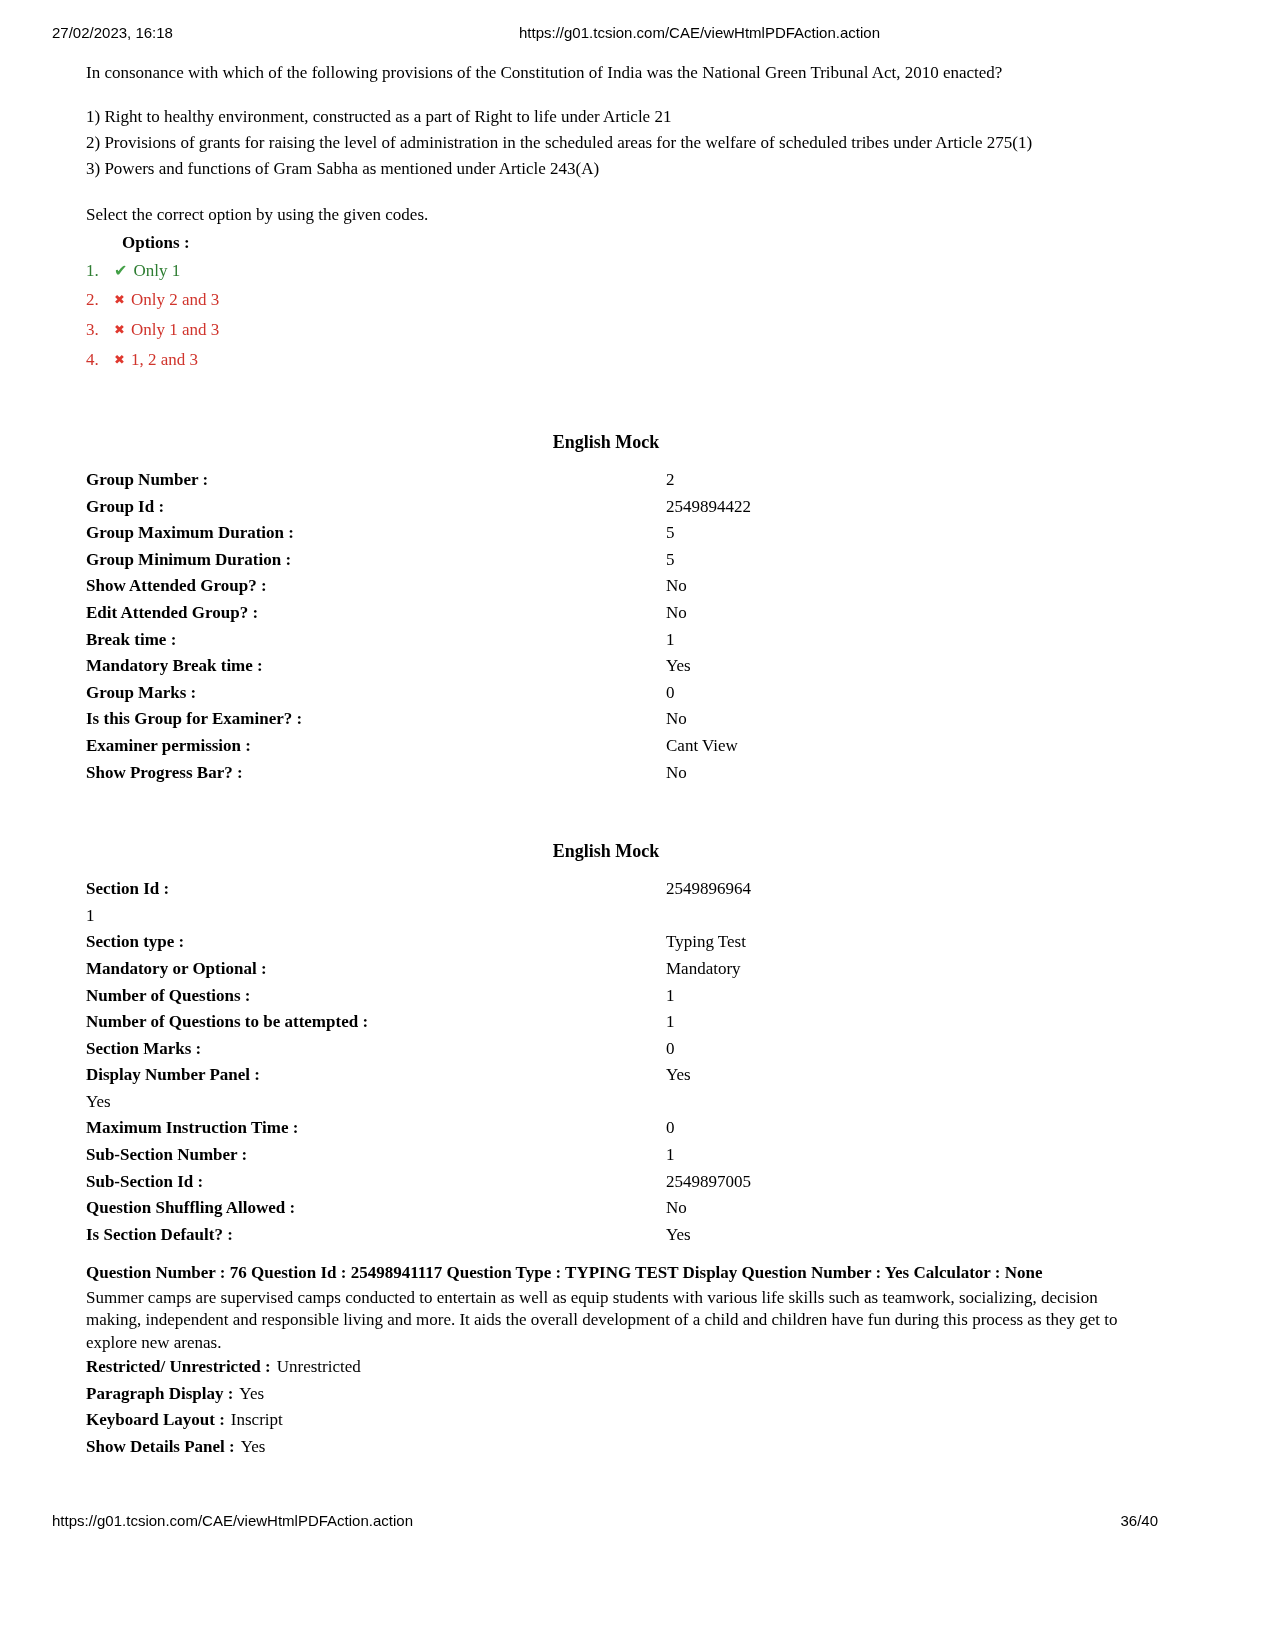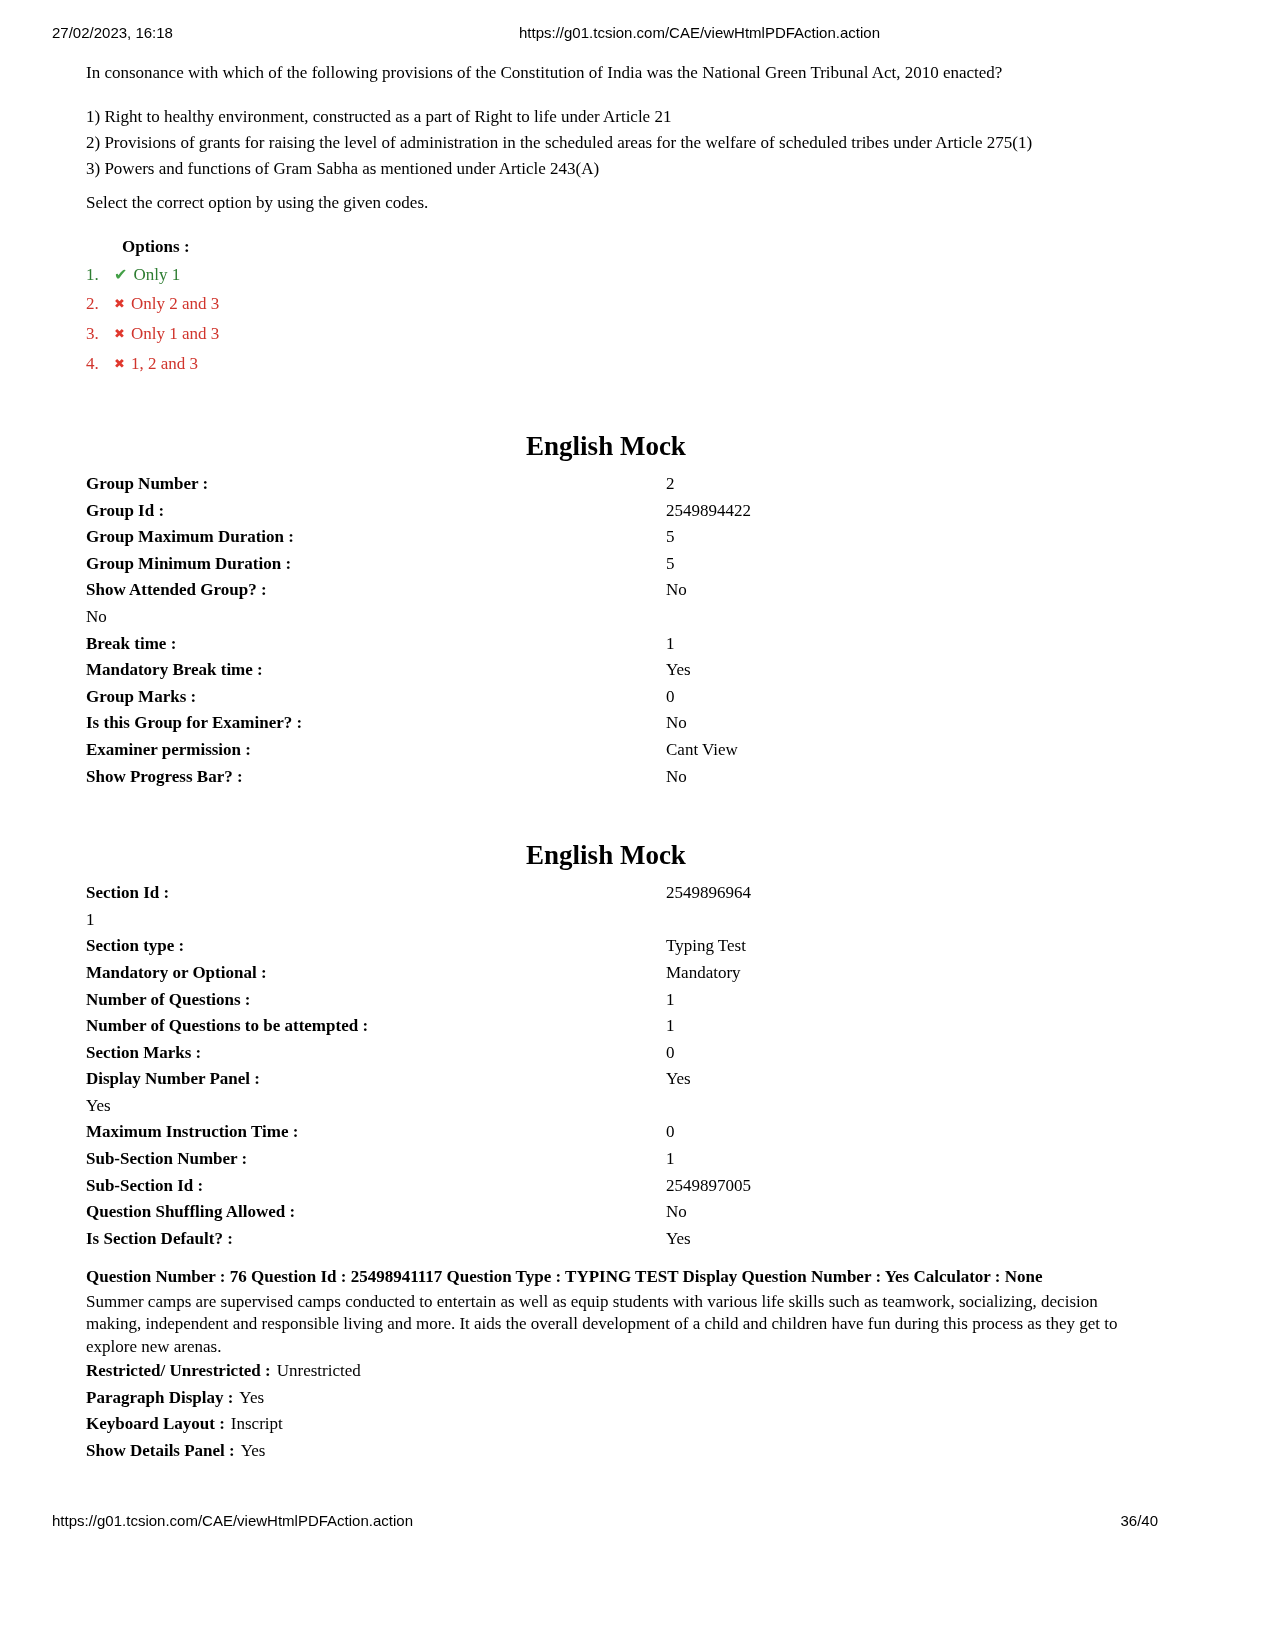--- a/index.html
+++ b/index.html
@@ -40,39 +40,39 @@
 
   
   .content {
     position: absolute;
     top: 60px; left: 86px;
     width: 1040px;
     font-size: 17px;
     line-height: 26px;
   }
   .q-text { margin-bottom: 18px; }
-  .statements { margin-bottom: 8px; }
-  .instruction { margin-bottom: 18px; }
+  .statements { margin-bottom: 20px; }
+  .instruction { margin-bottom: 2px; }
   .options-heading { font-weight: bold; margin-left: 36px; }
   .option {
     display: flex;
     align-items: baseline;
     line-height: 29px;
   }
   .option .opt-num { width: 24px; }
   .option .opt-icon { margin: 0 6px 0 4px; font-family: "DejaVu Sans", sans-serif; }
   .option.correct .opt-num,
   .option.correct .opt-label { color: #2e7d32; }
   .option.correct .opt-icon { color: #43a047; font-size: 16px; }
   .option.incorrect .opt-num,
   .option.incorrect .opt-label { color: #d0342c; }
   .option.incorrect .opt-icon { color: #e0382e; font-size: 13px; position: relative; top: -1px; }
 
   .section-title {
-    font-size: 27px;
+    font-size: 18px;
     font-weight: bold;
     text-align: center;
     line-height: 30px;
   }
   .section-title.first { margin-top: 52px; margin-bottom: 10px; }
   .section-title.second { margin-top: 50px; margin-bottom: 10px; }
 
   .kv { display: grid; grid-template-columns: 580px 1fr; line-height: 26.6px; }
   .kv-label { font-weight: bold; }
 
@@ -152,20 +152,21 @@
         </div>
       <div class="kv">
           <span class="kv-label">Group Minimum Duration :</span>
           <span class="kv-value">5</span>
         </div>
       <div class="kv">
           <span class="kv-label">Show Attended Group? :</span>
           <span class="kv-value">No</span>
         </div>
       <div class="kv">
+          <span class="kv-label">Edit Attended Group? :</span>
           <span class="kv-value">No</span>
         </div>
       <div class="kv">
           <span class="kv-label">Break time :</span>
           <span class="kv-value">1</span>
         </div>
       <div class="kv">
           <span class="kv-label">Mandatory Break time :</span>
           <span class="kv-value">Yes</span>
         </div>

